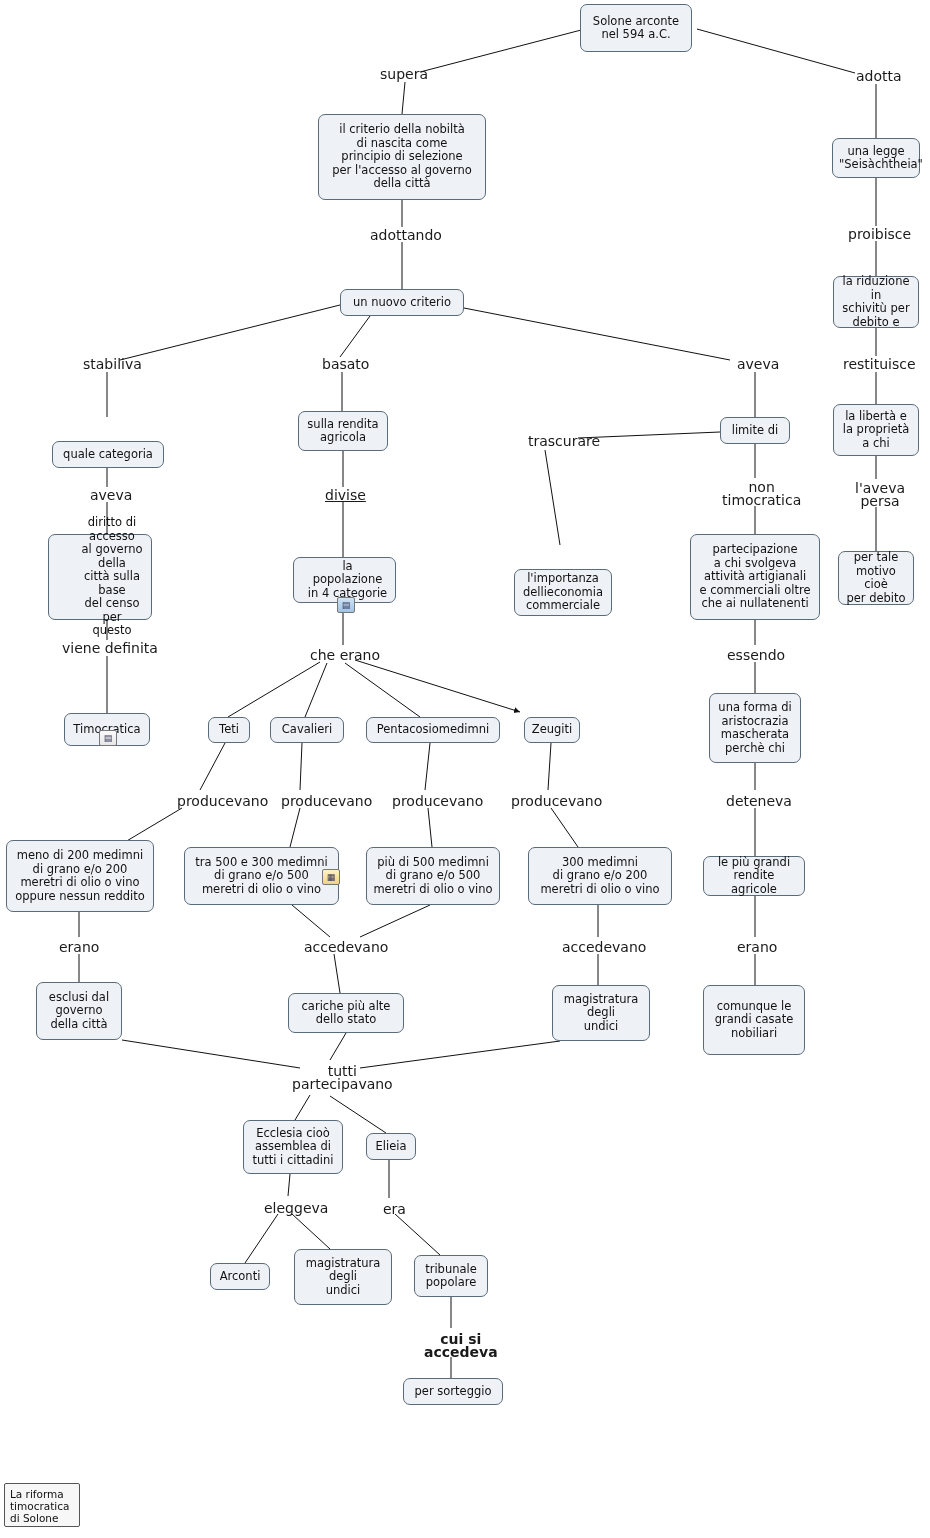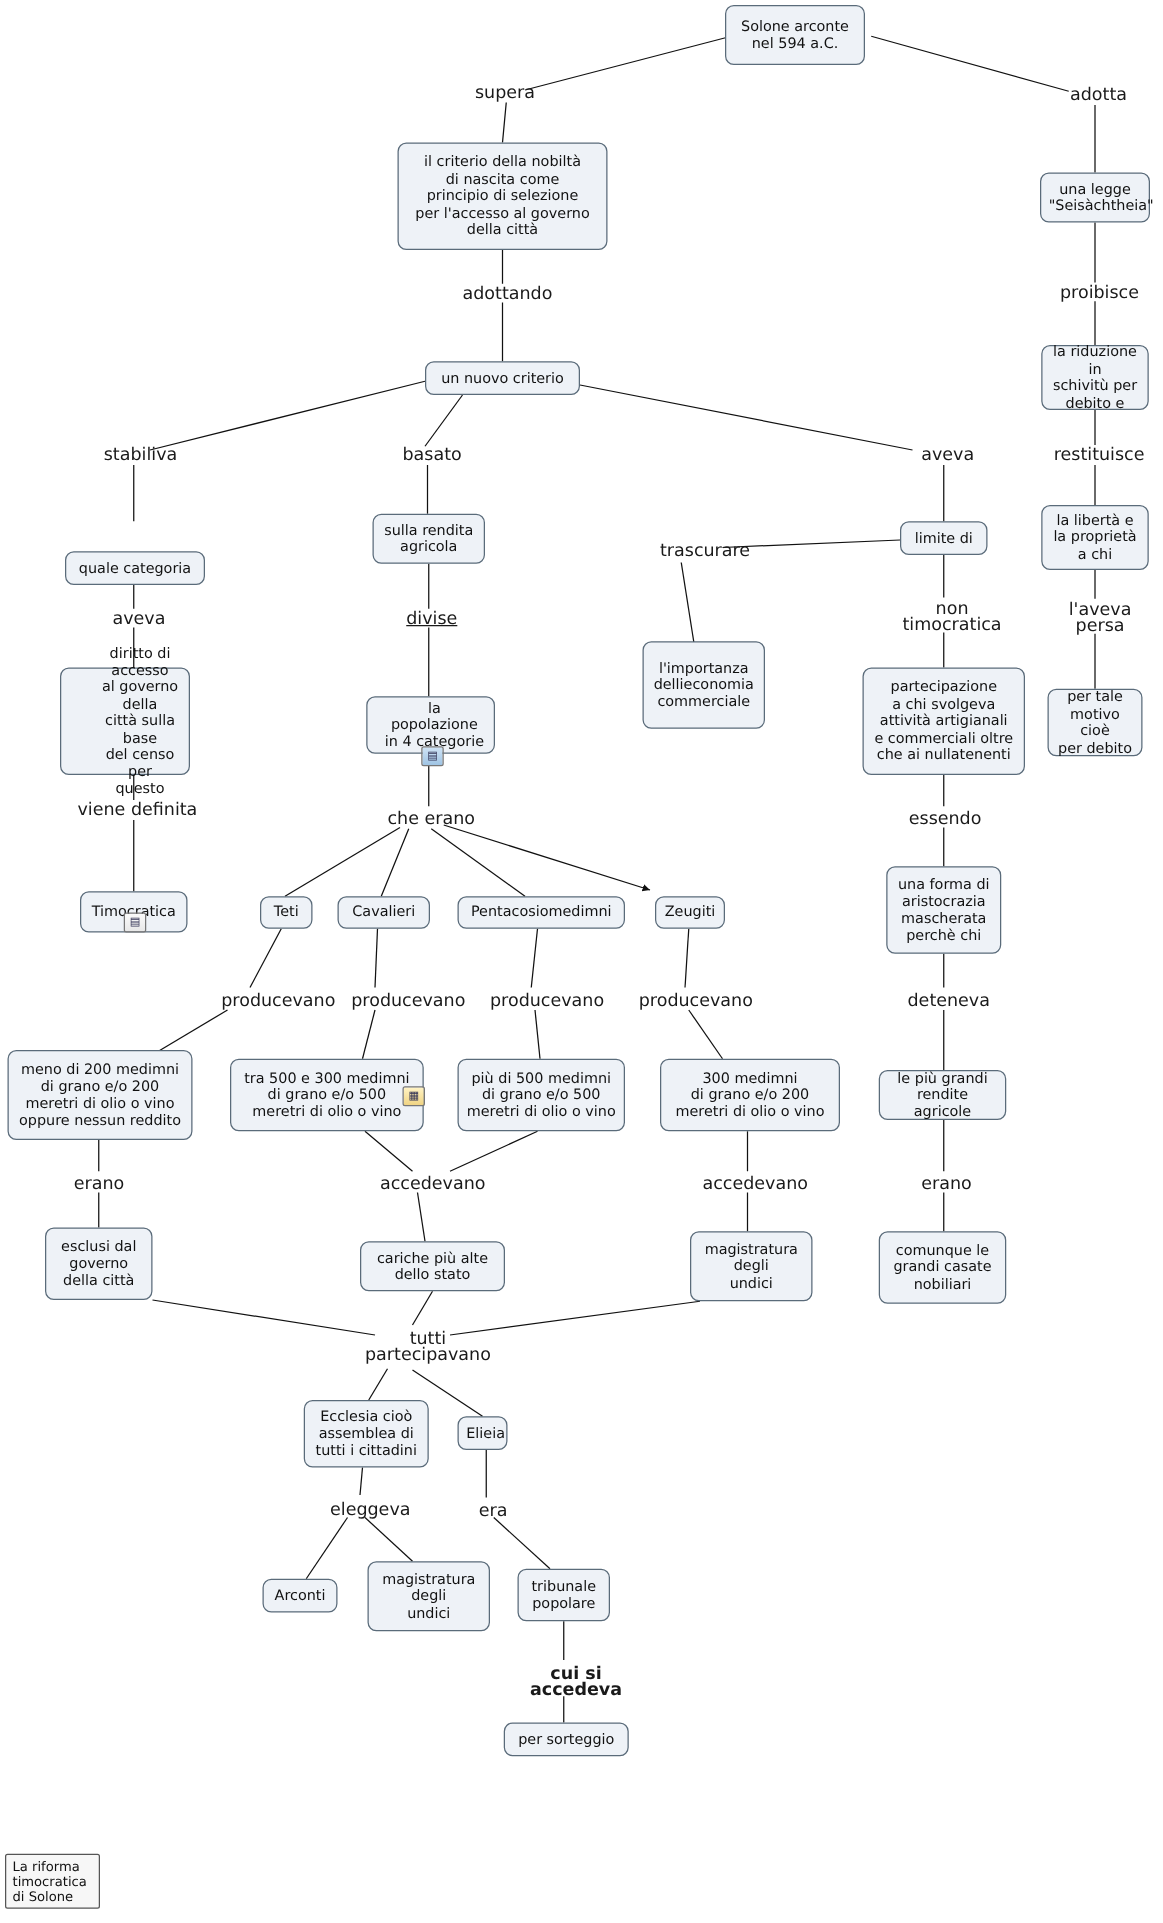--- a/index.html
+++ b/index.html
@@ -213,21 +213,21 @@
         <span>diritto di accesso
 al governo della
 città sulla base
 del censo per
 questo</span>
       </div>
       <div class="node" style="left: 293px; top: 557px; width: 103px; height: 46px; padding-left: 12px;">
         <span>la popolazione
 in 4 categorie</span>
       </div>
-      <div class="node" style="left: 514px; top: 513px; width: 98px; height: 70px;">
+      <div class="node" style="left: 514px; top: 569px; width: 98px; height: 47px;">
         <span>l'importanza
 dellieconomia
 commerciale</span>
       </div>
       <div class="node" style="left: 690px; top: 534px; width: 130px; height: 86px;">
         <span>partecipazione
 a chi svolgeva
 attività artigianali
 e commerciali oltre
 che ai nullatenenti</span>
@@ -290,31 +290,31 @@
       </div>
       <div class="node" style="left: 288px; top: 993px; width: 116px; height: 40px;">
         <span>cariche più alte
 dello stato</span>
       </div>
       <div class="node" style="left: 552px; top: 985px; width: 98px; height: 56px;">
         <span>magistratura
 degli
 undici</span>
       </div>
-      <div class="node" style="left: 703px; top: 985px; width: 102px; height: 58px;">
+      <div class="node" style="left: 703px; top: 985px; width: 102px; height: 70px;">
         <span>comunque le
 grandi casate
 nobiliari</span>
       </div>
       <div class="node" style="left: 243px; top: 1120px; width: 100px; height: 54px;">
         <span>Ecclesia cioò
 assemblea di
 tutti i cittadini</span>
       </div>
-      <div class="node" style="left: 366px; top: 1133px; width: 40px; height: 27px;">
+      <div class="node" style="left: 366px; top: 1133px; width: 50px; height: 27px;">
         <span>Elieia</span>
       </div>
       <div class="node" style="left: 210px; top: 1263px; width: 60px; height: 27px;">
         <span>Arconti</span>
       </div>
       <div class="node" style="left: 294px; top: 1249px; width: 98px; height: 56px;">
         <span>magistratura
 degli
 undici</span>
       </div>

